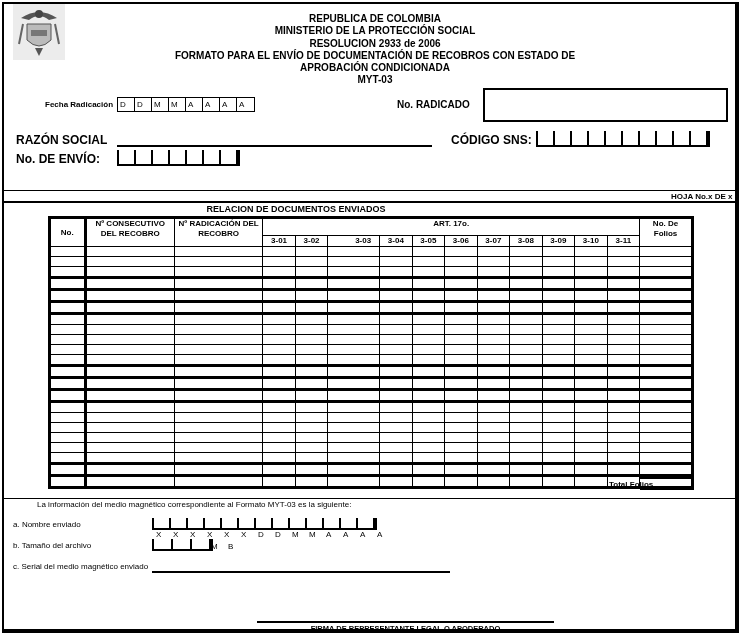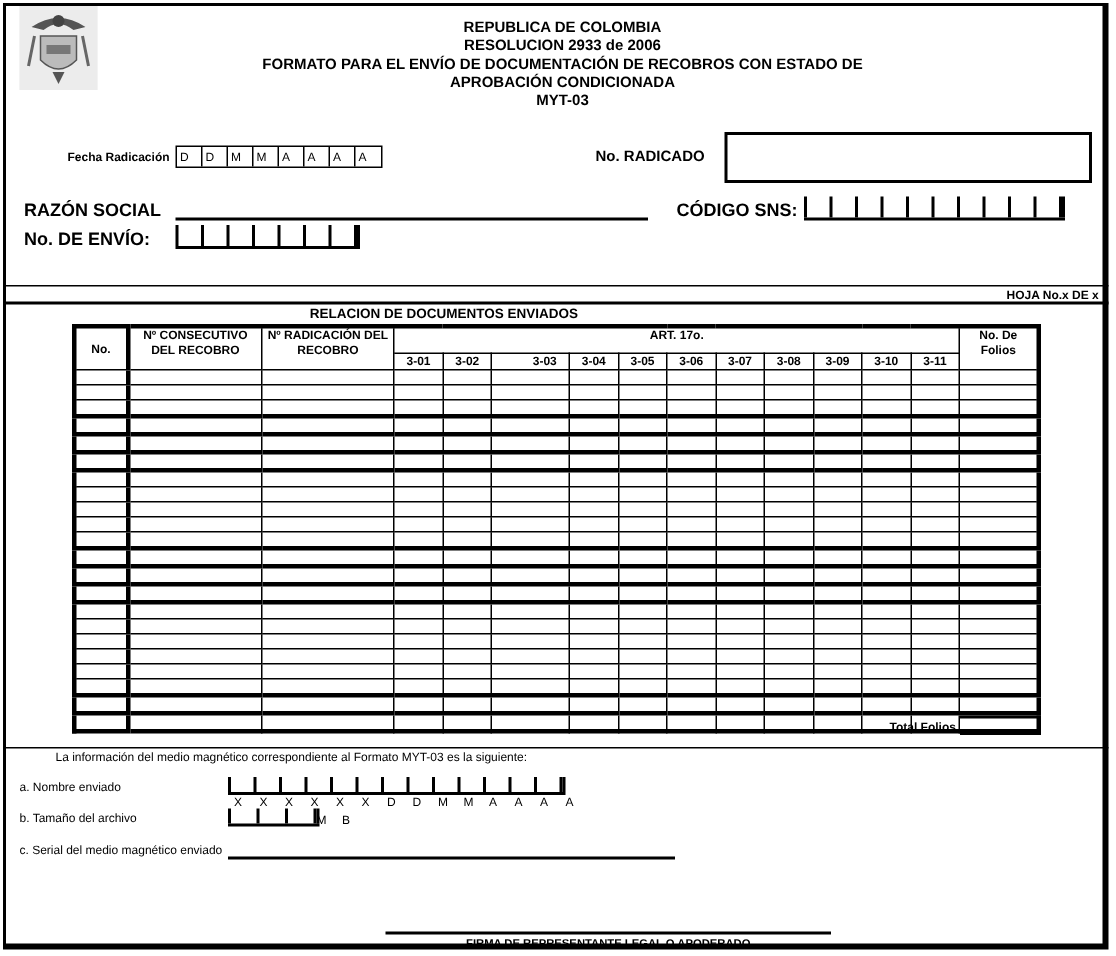--- a/index.html
+++ b/index.html
@@ -38,20 +38,21 @@
     <circle cx="26" cy="10" r="4" fill="#444"></circle>
     <path d="M14 20 H38 V36 Q26 48 14 36 Z" fill="#bbb" stroke="#555"></path>
     <rect x="18" y="26" width="16" height="6" fill="#777"></rect>
     <path d="M10 20 L6 40 M42 20 L46 40" stroke="#666" stroke-width="2"></path>
     <path d="M22 44 L26 52 L30 44" fill="#555"></path>
   </svg>
 </div>
 
 <div class="title-block">
   <div>REPUBLICA DE COLOMBIA</div>
+  <div>MINISTERIO DE  LA  PROTECCIÓN SOCIAL</div>
   <div>RESOLUCION 2933 de 2006</div>
   <div>FORMATO PARA EL ENVÍO DE DOCUMENTACIÓN DE RECOBROS CON ESTADO DE</div>
   <div>APROBACIÓN CONDICIONADA</div>
   <div>MYT-03</div>
 </div>
 
 <div class="abs b" style="left:16px;top:100px;font-size:8px;margin-left:29px;">Fecha Radicación</div>
 <div class="datebox">
   <span>D</span>
   <span>D</span>
@@ -496,21 +497,21 @@
         <td></td>
         <td></td>
         <td></td>
         <td></td>
         <td></td>
         <td></td>
       </tr>
     </tbody>
 </table>
 
-<div class="abs b" style="left:593px;top:480px;font-size:8px;">Total Folios</div>
+<div class="abs b" style="left:609px;top:480px;font-size:8px;">Total Folios</div>
 <div class="hline" style="left:640px;top:477px;width:54px;"></div>
 <div class="hline" style="left:640px;top:488px;width:54px;"></div>
 
 <div class="hline1" style="left:4px;top:498px;width:735px;"></div>
 
 <div class="abs" style="left:5px;top:500px;font-size:8px;padding-left:32px;">La información del medio magnético correspondiente al Formato MYT-03 es la siguiente:</div>
 <div class="abs" style="left:13px;top:520px;font-size:8px;">a. Nombre enviado</div>
 <div class="ticks" style="left:152px;top:518px;height:10px;">
   <i style="width:15px"></i>
     <i style="width:15px"></i>

